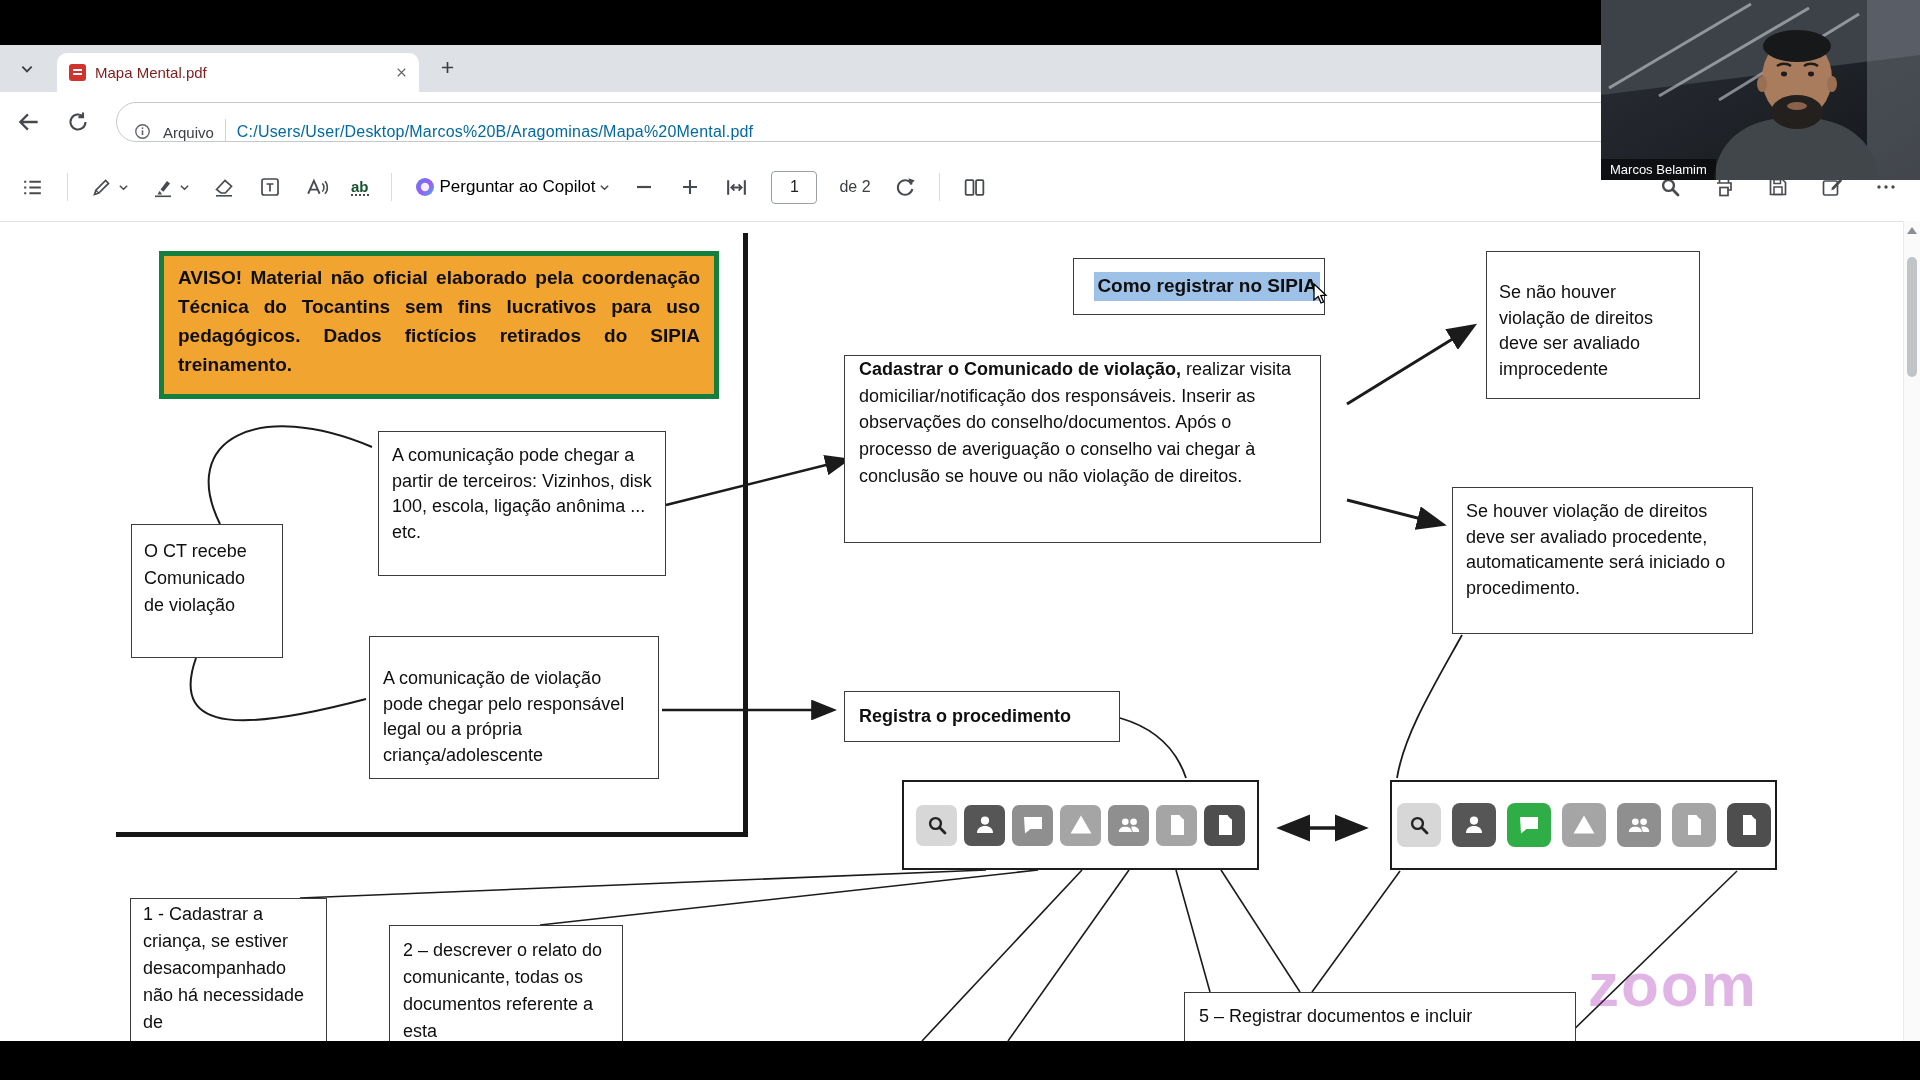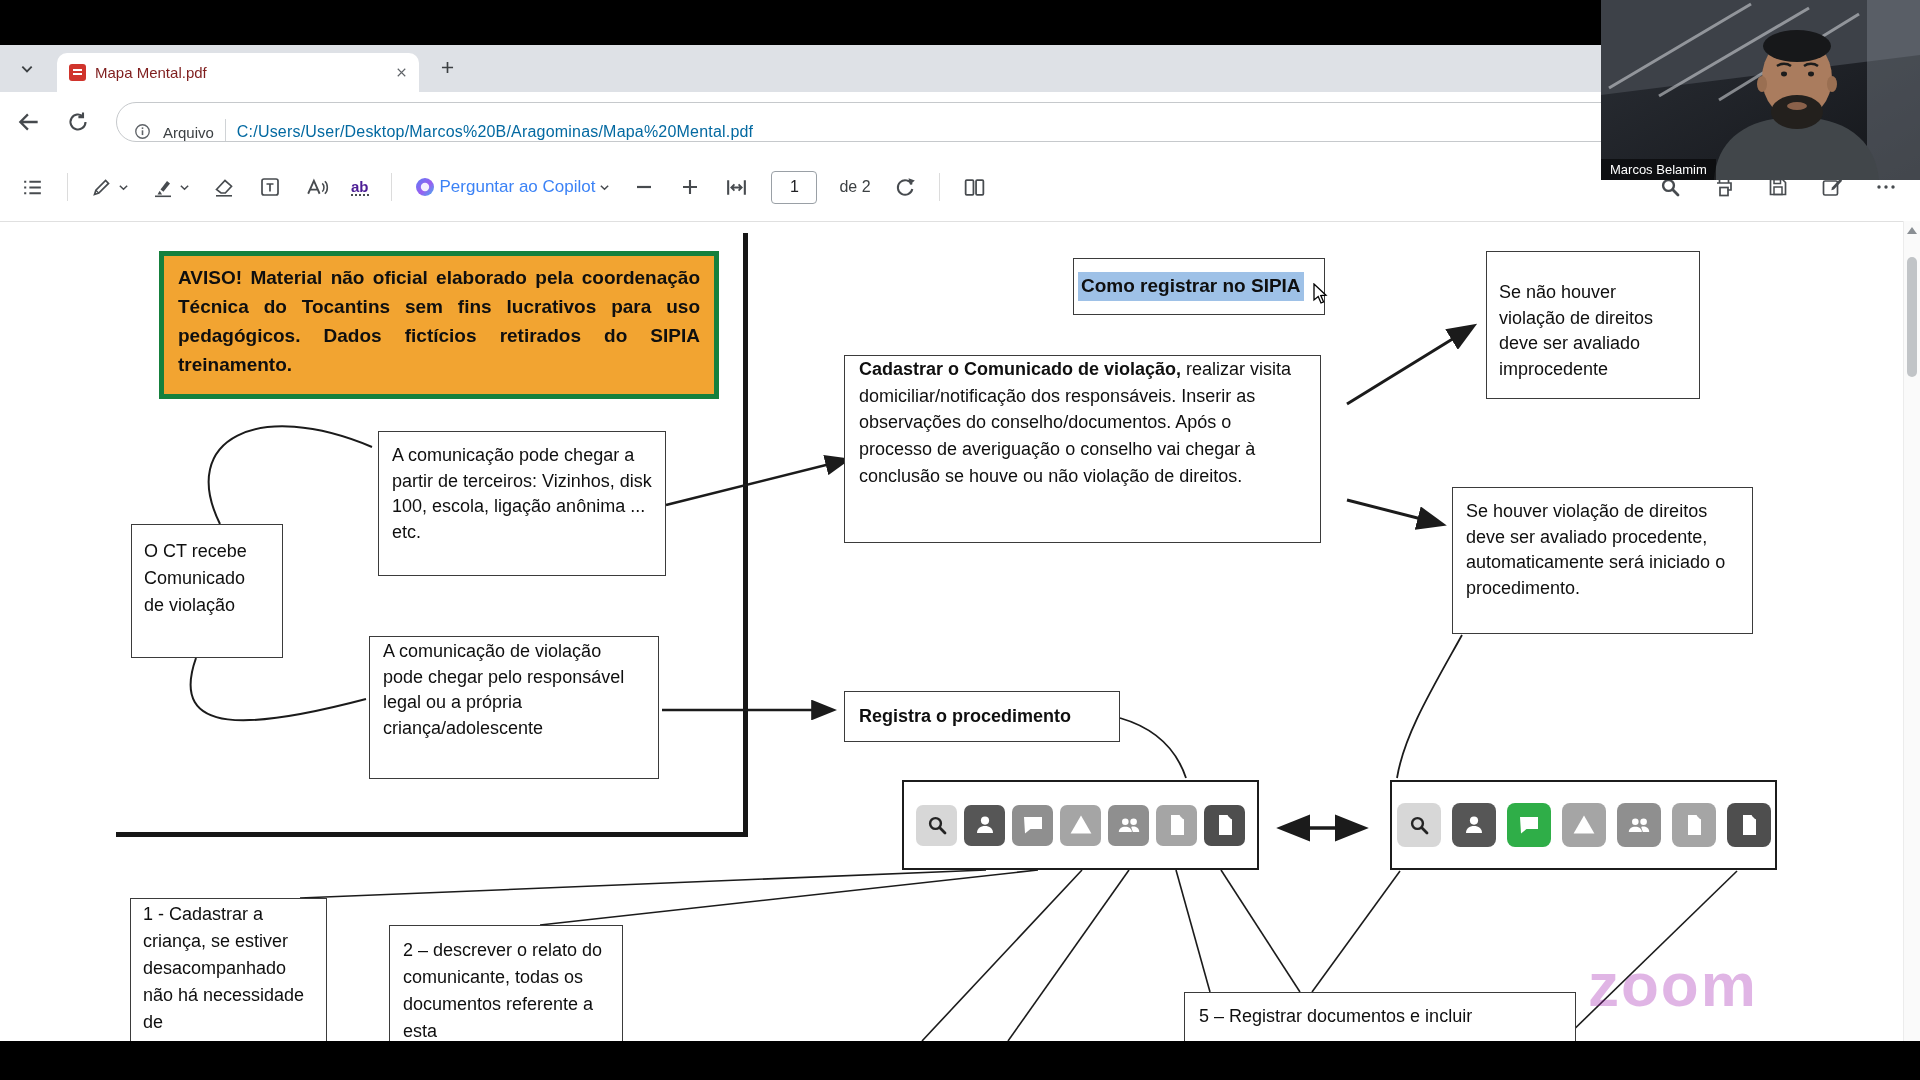--- a/index.html
+++ b/index.html
@@ -28,30 +28,30 @@
   .vsep{width:1px;height:22px;background:#d0d3d6}
   .url{font-size:16px;color:#0369a1;letter-spacing:.2px;white-space:nowrap}
 
   
   .pdfbar{left:0;top:153px;width:1920px;height:68px;background:#fff;border-bottom:1px solid #e0e0e0;z-index:2}
   .tg{display:flex;align-items:center;height:68px;gap:22px;color:#474b4f}
   .leftg{position:absolute;left:20px;top:0}
   .rightg{position:absolute;right:22px;top:0;gap:30px}
   .tbtn{display:flex;align-items:center;gap:4px;color:#474b4f}
   .tsep{width:1px;height:28px;background:#dcdcdc}
-  .copilot-label{font-size:17px;color:#3b82f6;white-space:nowrap}
+  .copilot-label{font-size:17px;color:#000000;white-space:nowrap}
   .pagebox{width:46px;height:33px;border:1px solid #9aa0a6;border-radius:4px;text-align:center;font-size:16px;color:#202124;font-family:inherit;box-sizing:border-box}
   .pagecount{font-size:16px;color:#3c4043;white-space:nowrap}
-  .ablabel{font-size:15px;font-weight:bold;color:#4c1d95;border-bottom:2px dotted #474b4f;line-height:1}
+  .ablabel{font-size:15px;font-weight:bold;color:#14532d;border-bottom:2px dotted #474b4f;line-height:1}
 
   
   .pdfarea{left:0;top:221px;width:1903px;height:820px;background:#fff;overflow:hidden;z-index:1}
   .mb{position:absolute;border:1.4px solid #3b3b3b;background:#fff;color:#0f0f0f;font-size:18px;line-height:1.42;padding:9px 12px;box-sizing:border-box}
   .aviso{background:#f2a431;border:5px solid #15803d;font-weight:bold;font-size:19px;line-height:1.52;text-align:justify;padding:8px 14px}
-  .titlebox{display:flex;align-items:center;justify-content:flex-start;font-weight:bold;font-size:19px;padding:4px}
+  .titlebox{display:flex;align-items:center;justify-content:flex-end;font-weight:bold;font-size:19px;padding:4px}
   .hl{background:#9ec1e7;padding:1px 3px}
   .registra{display:flex;align-items:center;font-weight:bold;padding:4px 14px}
   .bracket{position:absolute;background:#161616}
 
   .strip{position:absolute;border:2px solid #1c1c1c;background:#fff;display:flex;align-items:center;justify-content:center;gap:7px;box-sizing:border-box}
   .sb{border-radius:7px;display:flex;align-items:center;justify-content:center}
   .strip1 .sb{width:41px;height:41px}
   .strip2 .sb{width:44px;height:44px;border-radius:8px;margin:0 2px}
   .c-light{background:#d7d7d7;color:#242424}
   .c-dark{background:#565656;color:#fff}
@@ -398,21 +398,21 @@
     <div class="mb" style="left:844px;top:134px;width:477px;height:188px;padding:0 14px;line-height:1.48">
       <b>Cadastrar o Comunicado de violação,</b><span> realizar visita domiciliar/notificação dos responsáveis. Inserir as observações do conselho/documentos. Após o processo de averiguação o conselho vai chegar à conclusão se houve ou não violação de direitos.</span>
     </div>
 
     <div class="mb" style="left:1452px;top:266px;width:301px;height:147px;padding:11px 13px">Se houver violação de direitos deve ser avaliado procedente, automaticamente será iniciado o procedimento.</div>
 
     <div class="mb" style="left:131px;top:303px;width:152px;height:134px;padding:13px 12px;line-height:1.5">O CT recebe Comunicado de violação</div>
 
     <div class="mb" style="left:378px;top:210px;width:288px;height:145px;padding:11px 13px">A comunicação pode chegar a partir de terceiros: Vizinhos, disk 100, escola, ligação anônima ... etc.</div>
 
-    <div class="mb" style="left:369px;top:415px;width:290px;height:143px;padding:2px 13px">A comunicação de violação pode chegar pelo responsável legal ou a própria criança/adolescente</div>
+    <div class="mb" style="left:369px;top:415px;width:290px;height:143px;padding:29px 13px">A comunicação de violação pode chegar pelo responsável legal ou a própria criança/adolescente</div>
 
     <div class="mb registra" style="left:844px;top:470px;width:276px;height:51px">Registra o procedimento</div>
 
     <div class="strip strip1" style="left:902px;top:559px;width:357px;height:90px">
       <span class="sb c-light">
           <svg viewBox="0 0 24 24">
             <use href="#i-search"></use>
           </svg>
         </span>
       <span class="sb c-dark">

